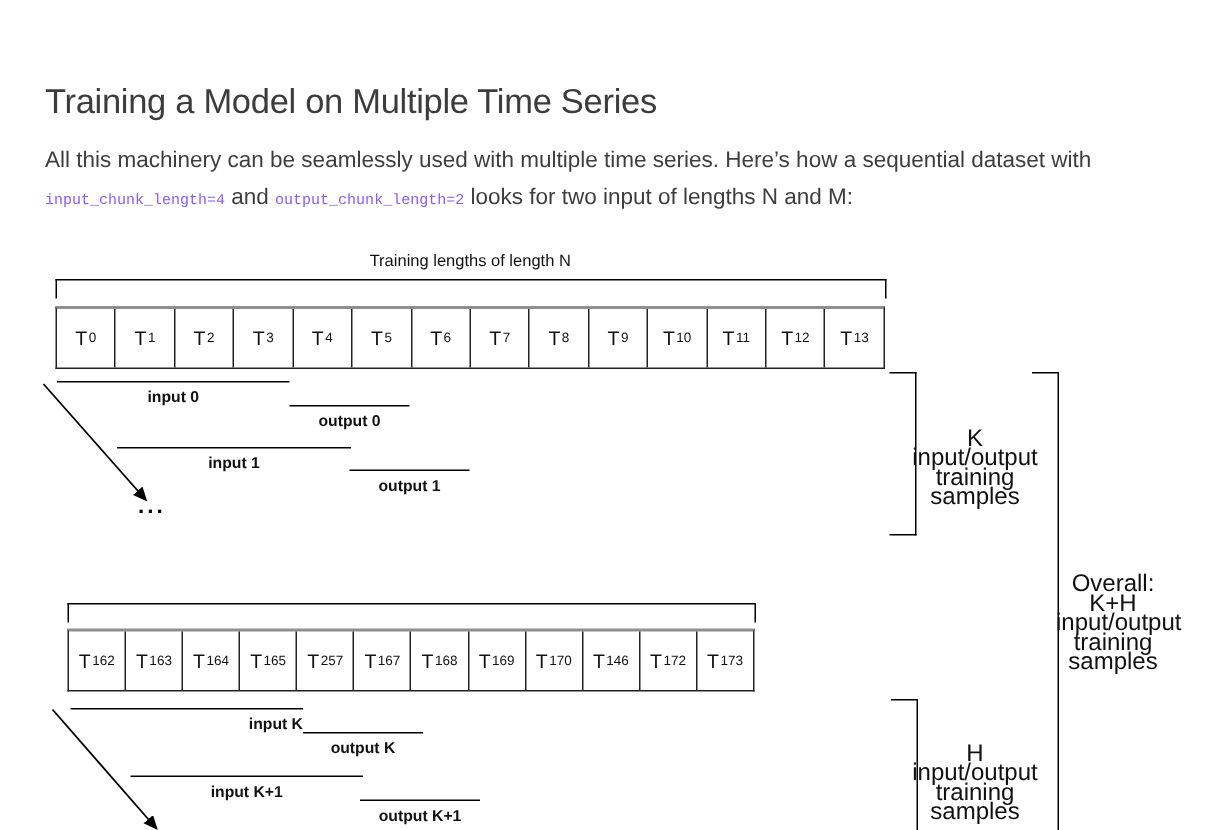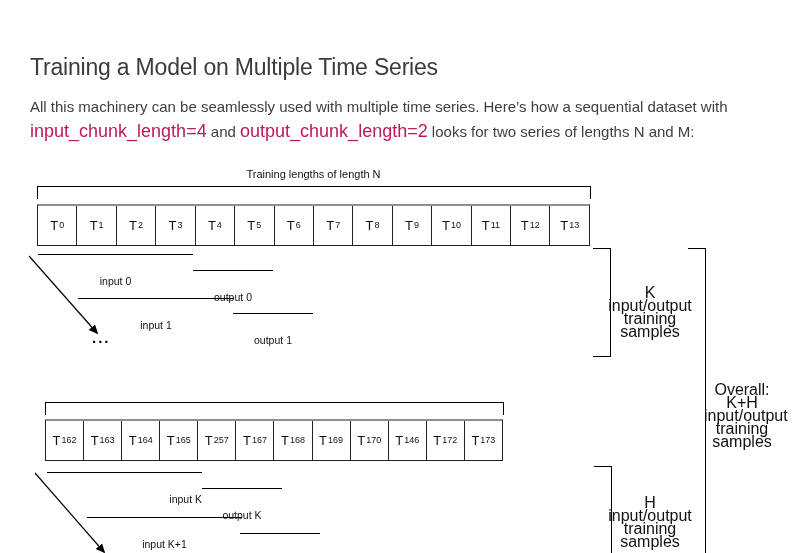--- a/index.html
+++ b/index.html
@@ -9,51 +9,51 @@
   }
   .title{
     position:absolute;left:30px;top:6px;margin:0;
     font-size:23px;font-weight:300;letter-spacing:-0.2px;color:#3c3c3c;
   }
   .intro{
     position:absolute;left:30px;top:46px;width:748px;margin:0;
     font-size:15px;line-height:25px;color:#3e3e3e;
   }
   .intro code{
-    font-family:Liberation Sans, sans-serif;
-    font-size:18px;color:#be185d;
+    font-family:Liberation Mono, monospace;
+    font-size:10px;color:#8b5cf6;
   }
   
   .diagram{position:absolute;left:0;top:0;width:803px;height:553px;color:#111;}
   .dtitle{position:absolute;text-align:center;font-size:11px;color:#111;}
   .tbracket{position:absolute;height:12px;border-top:1.5px solid #000;
     border-left:1.5px solid #000;border-right:1.5px solid #000;}
   .strip{position:absolute;display:flex;height:42px;background:#fff;
     border:1.5px solid #222;border-top:2px solid #8f8f8f;box-sizing:border-box;}
   .cell{flex:1;display:flex;align-items:center;justify-content:center;
     border-left:1.4px solid #222;font-size:13px;color:#111;}
   .cell:first-child{border-left:none;}
   .cell sub{font-size:9px;line-height:1;margin-left:1px;}
   .seg{position:absolute;border-top:1.5px solid #000;text-align:center;
-    font-size:10.5px;padding-top:20px;color:#111;}
+    font-size:10.5px;padding-top:4px;color:#111;font-weight:bold;}
   .arrow{position:absolute;overflow:visible;}
   .dots{position:absolute;font-size:15px;font-weight:bold;letter-spacing:2px;color:#000;}
   .rbracket{position:absolute;border-top:1.5px solid #000;border-right:1.5px solid #000;
     border-bottom:1.5px solid #000;box-sizing:border-box;}
   .sidelabel{position:absolute;white-space:pre-line;text-align:center;
     font-size:16px;line-height:13px;color:#111;}
 </style>
 </head>
 <body>
 
 <div class="page">
 
   <h1 class="title">Training a Model on Multiple Time Series</h1>
 
-  <p class="intro"><span>All this machinery can be seamlessly used with multiple time series. Here’s how a sequential dataset with </span><code>input_chunk_length=4</code><span> and </span><code>output_chunk_length=2</code><span> looks for two series of lengths N and M:</span></p>
+  <p class="intro"><span>All this machinery can be seamlessly used with multiple time series. Here’s how a sequential dataset with </span><code>input_chunk_length=4</code><span> and </span><code>output_chunk_length=2</code><span> looks for two input of lengths N and M:</span></p>
 
   <div class="diagram">
 
     <div class="dtitle" style="left:37px;top:120px;width:553px;">Training lengths of length N</div>
     <div class="tbracket" style="left:37px;top:138px;width:552px;"></div>
     <div class="strip" style="left:37px;top:156px;width:553px;">
         <div class="cell">
           <span>T</span>
           <sub>0</sub>
         </div>

